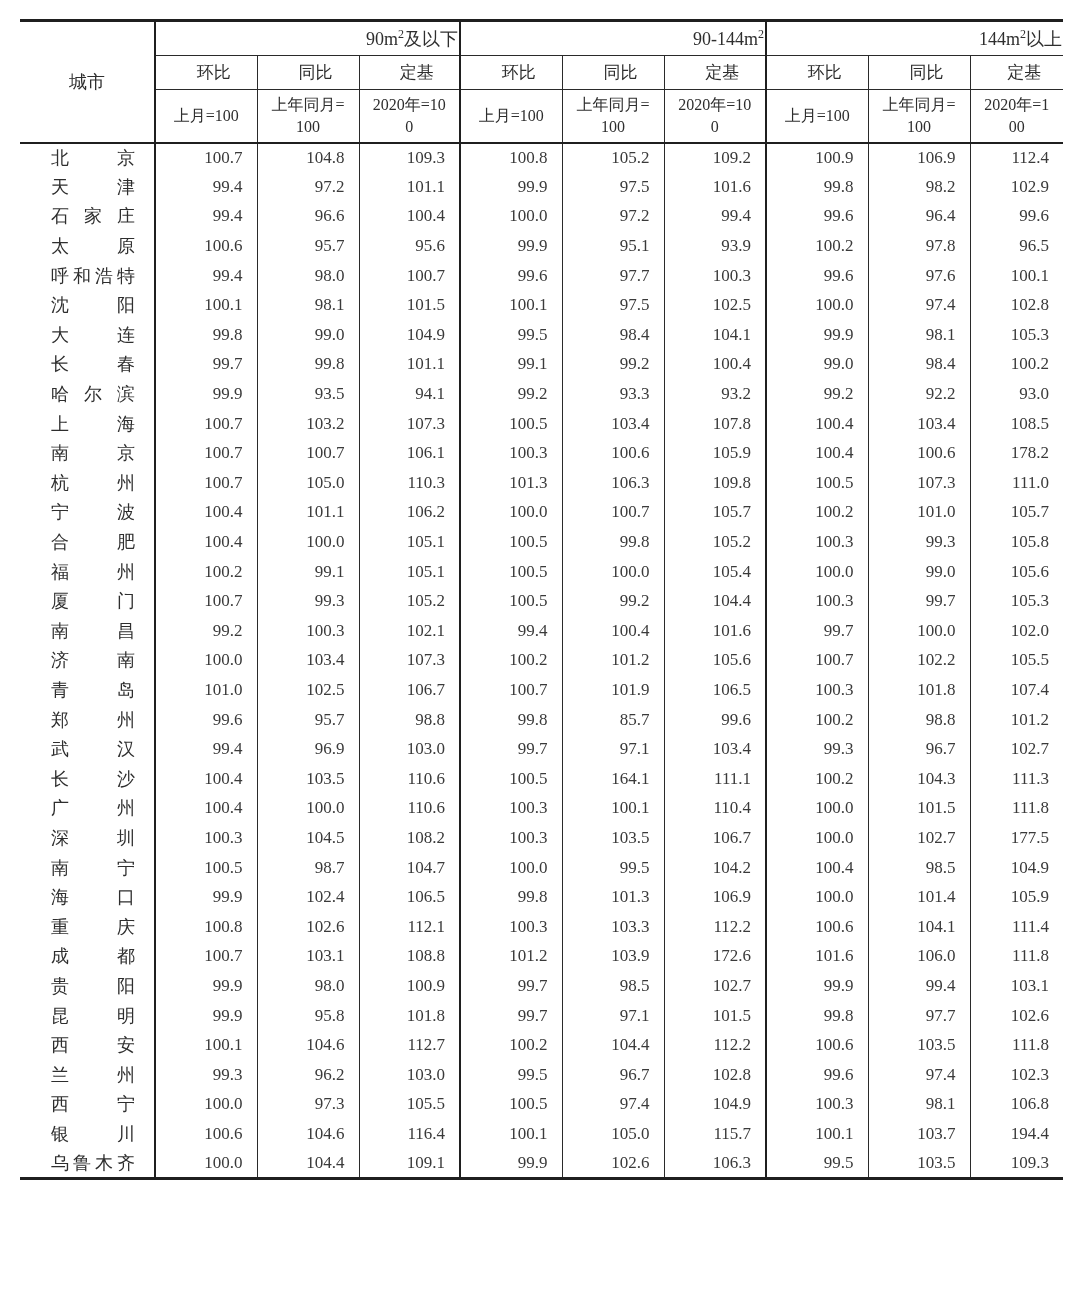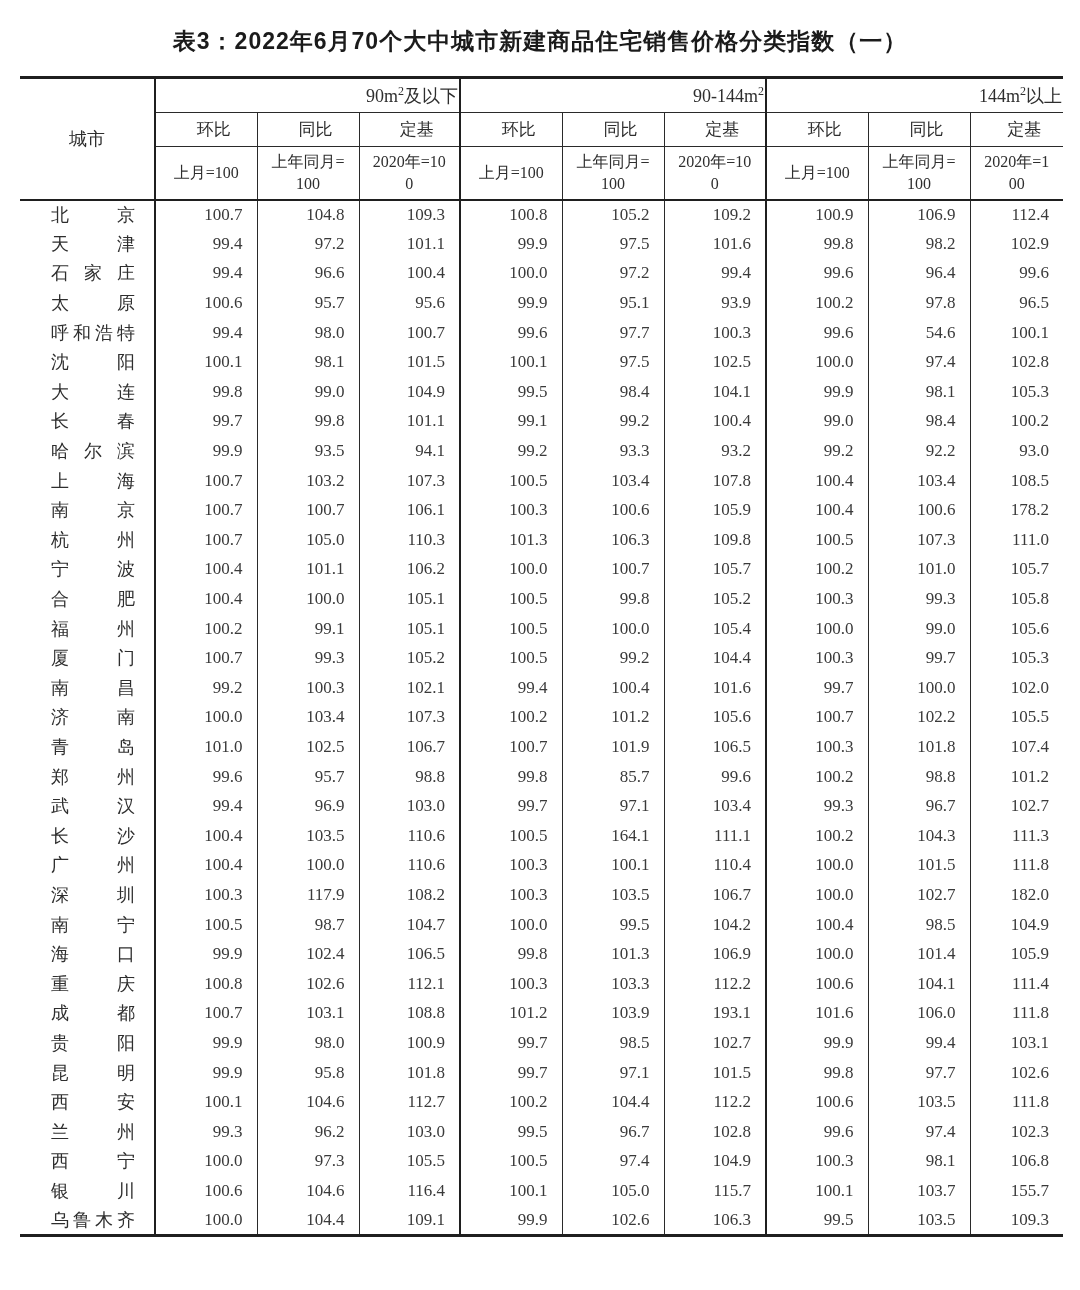--- a/index.html
+++ b/index.html
@@ -55,21 +55,20 @@
   }
   td.val-td{
     height:29.6px;text-align:right;padding:0 14px 0 0;font-size:17px;color:#3a3a3a;
     vertical-align:middle;
   }
 </style>
 </head>
 <body>
 
 <div class="page">
-  <h1 class="title">表3：2022年6月70个大中城市新建商品住宅销售价格分类指数（一）</h1>
 
   <table class="stats">
     <colgroup>
       <col class="c-city">
       <col class="c-v">
         <col class="c-v">
         <col class="c-v1">
       <col class="c-v">
         <col class="c-v">
         <col class="c-v">
@@ -158,21 +157,21 @@
         </tr>
         <tr>
           <td class="city-td"><span class="city-name">呼和浩特</span></td>
           <td class="val-td gs">99.4</td>
           <td class="val-td inner-l">98.0</td>
           <td class="val-td inner-l">100.7</td>
           <td class="val-td gs">99.6</td>
           <td class="val-td inner-l">97.7</td>
           <td class="val-td inner-l">100.3</td>
           <td class="val-td gs">99.6</td>
-          <td class="val-td inner-l">54.6</td>
+          <td class="val-td inner-l">97.6</td>
           <td class="val-td inner-l">100.1</td>
         </tr>
         <tr>
           <td class="city-td"><span class="city-name">沈阳</span></td>
           <td class="val-td gs">100.1</td>
           <td class="val-td inner-l">98.1</td>
           <td class="val-td inner-l">101.5</td>
           <td class="val-td gs">100.1</td>
           <td class="val-td inner-l">97.5</td>
           <td class="val-td inner-l">102.5</td>
@@ -380,28 +379,28 @@
           <td class="val-td gs">100.3</td>
           <td class="val-td inner-l">100.1</td>
           <td class="val-td inner-l">110.4</td>
           <td class="val-td gs">100.0</td>
           <td class="val-td inner-l">101.5</td>
           <td class="val-td inner-l">111.8</td>
         </tr>
         <tr>
           <td class="city-td"><span class="city-name">深圳</span></td>
           <td class="val-td gs">100.3</td>
-          <td class="val-td inner-l">117.9</td>
+          <td class="val-td inner-l">104.5</td>
           <td class="val-td inner-l">108.2</td>
           <td class="val-td gs">100.3</td>
           <td class="val-td inner-l">103.5</td>
           <td class="val-td inner-l">106.7</td>
           <td class="val-td gs">100.0</td>
           <td class="val-td inner-l">102.7</td>
-          <td class="val-td inner-l">182.0</td>
+          <td class="val-td inner-l">177.5</td>
         </tr>
         <tr>
           <td class="city-td"><span class="city-name">南宁</span></td>
           <td class="val-td gs">100.5</td>
           <td class="val-td inner-l">98.7</td>
           <td class="val-td inner-l">104.7</td>
           <td class="val-td gs">100.0</td>
           <td class="val-td inner-l">99.5</td>
           <td class="val-td inner-l">104.2</td>
           <td class="val-td gs">100.4</td>
@@ -432,21 +431,21 @@
           <td class="val-td inner-l">104.1</td>
           <td class="val-td inner-l">111.4</td>
         </tr>
         <tr>
           <td class="city-td"><span class="city-name">成都</span></td>
           <td class="val-td gs">100.7</td>
           <td class="val-td inner-l">103.1</td>
           <td class="val-td inner-l">108.8</td>
           <td class="val-td gs">101.2</td>
           <td class="val-td inner-l">103.9</td>
-          <td class="val-td inner-l">193.1</td>
+          <td class="val-td inner-l">172.6</td>
           <td class="val-td gs">101.6</td>
           <td class="val-td inner-l">106.0</td>
           <td class="val-td inner-l">111.8</td>
         </tr>
         <tr>
           <td class="city-td"><span class="city-name">贵阳</span></td>
           <td class="val-td gs">99.9</td>
           <td class="val-td inner-l">98.0</td>
           <td class="val-td inner-l">100.9</td>
           <td class="val-td gs">99.7</td>
@@ -507,21 +506,21 @@
         <tr>
           <td class="city-td"><span class="city-name">银川</span></td>
           <td class="val-td gs">100.6</td>
           <td class="val-td inner-l">104.6</td>
           <td class="val-td inner-l">116.4</td>
           <td class="val-td gs">100.1</td>
           <td class="val-td inner-l">105.0</td>
           <td class="val-td inner-l">115.7</td>
           <td class="val-td gs">100.1</td>
           <td class="val-td inner-l">103.7</td>
-          <td class="val-td inner-l">155.7</td>
+          <td class="val-td inner-l">194.4</td>
         </tr>
         <tr>
           <td class="city-td"><span class="city-name">乌鲁木齐</span></td>
           <td class="val-td gs">100.0</td>
           <td class="val-td inner-l">104.4</td>
           <td class="val-td inner-l">109.1</td>
           <td class="val-td gs">99.9</td>
           <td class="val-td inner-l">102.6</td>
           <td class="val-td inner-l">106.3</td>
           <td class="val-td gs">99.5</td>

